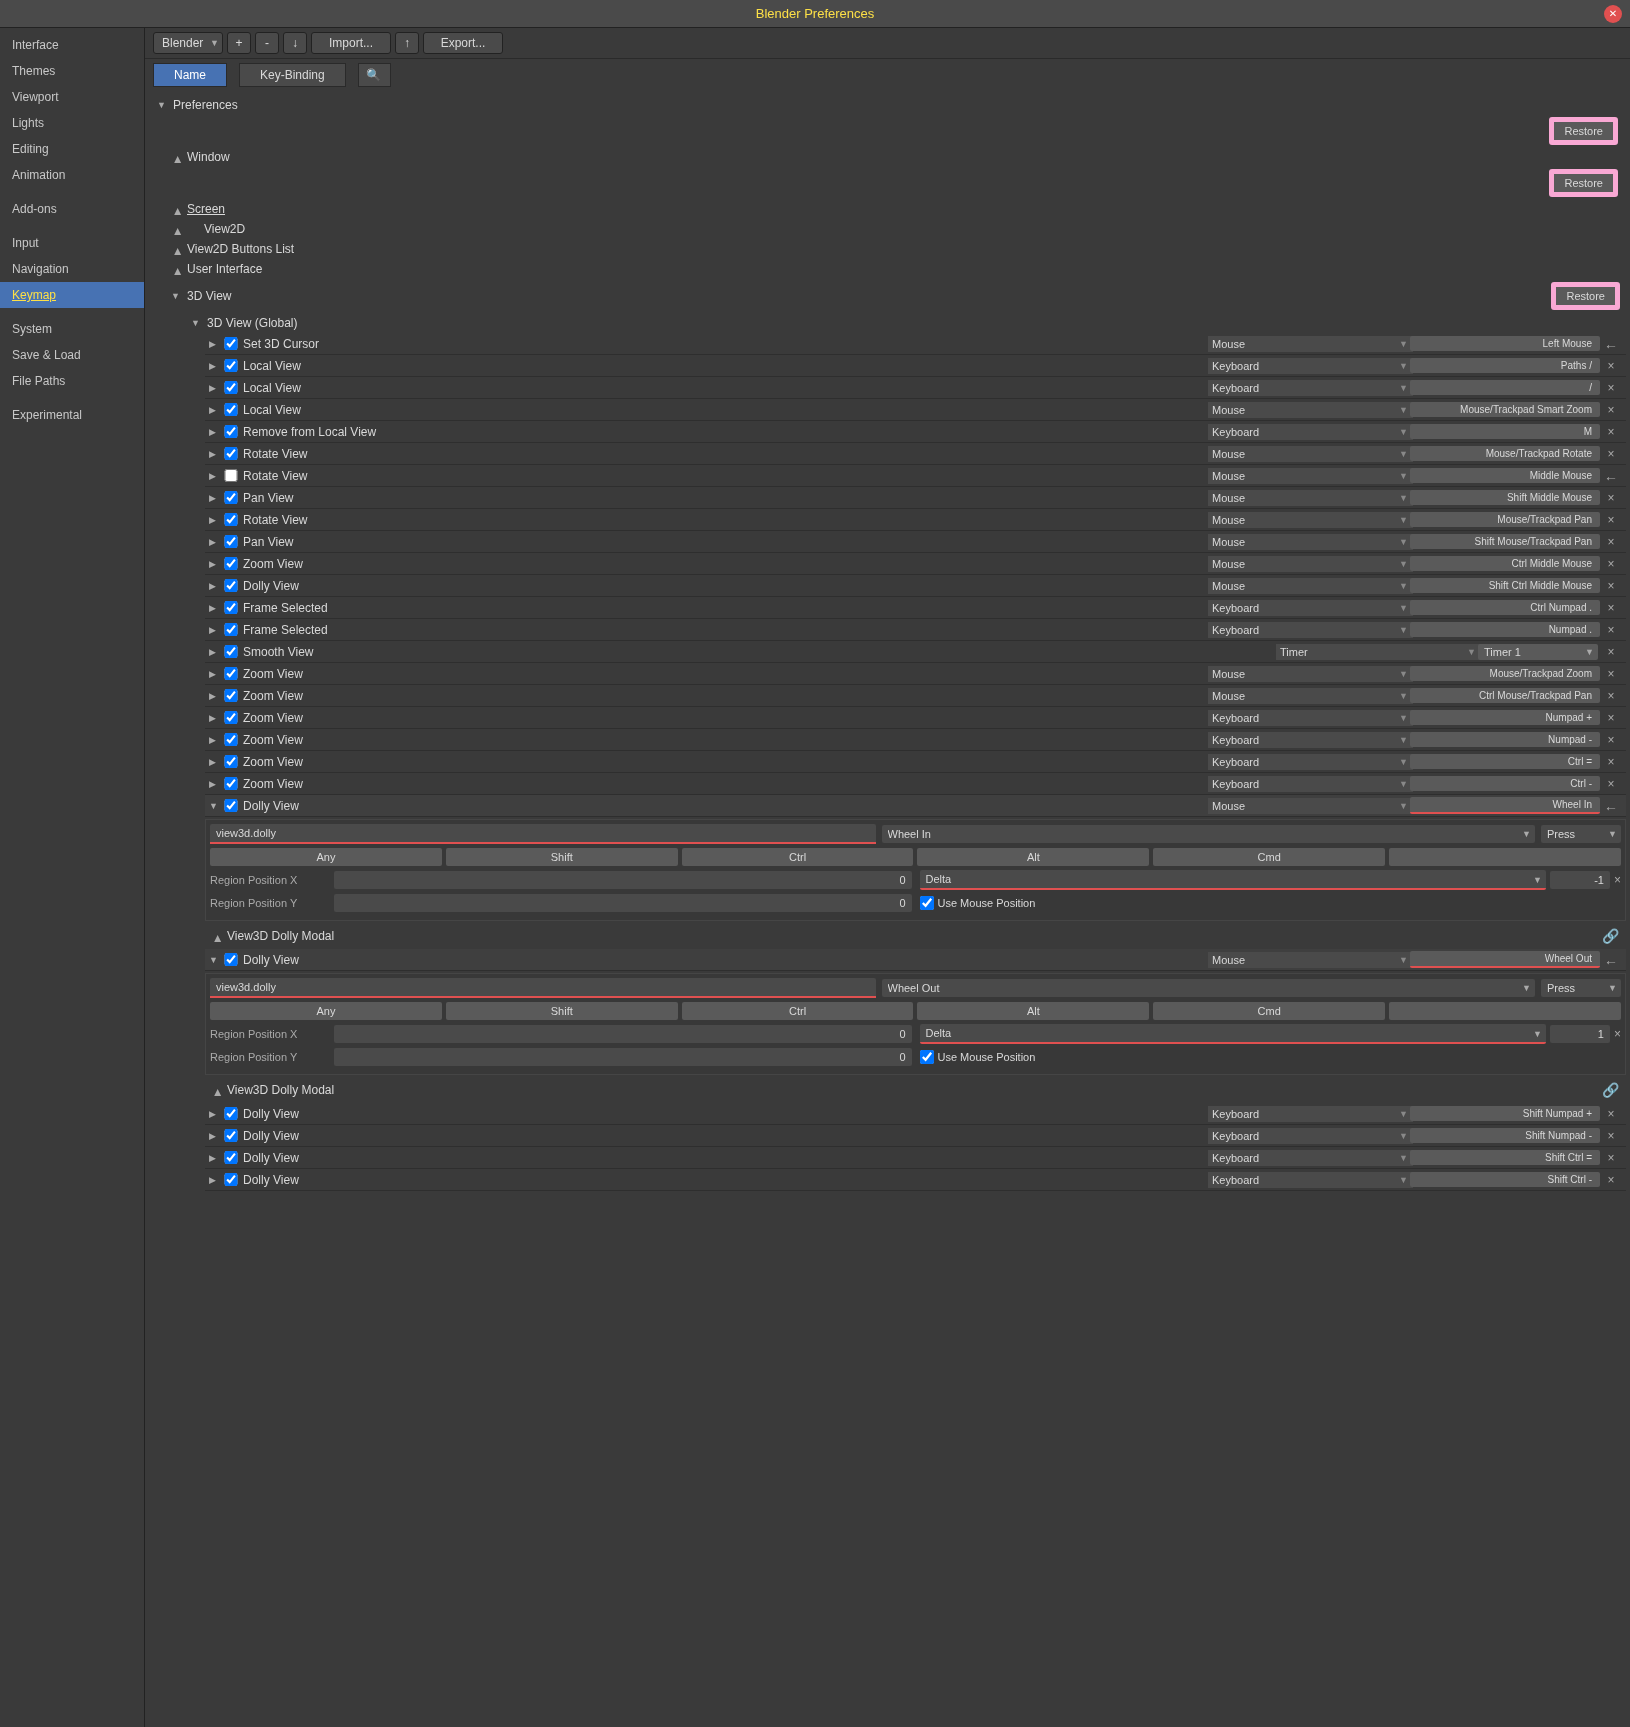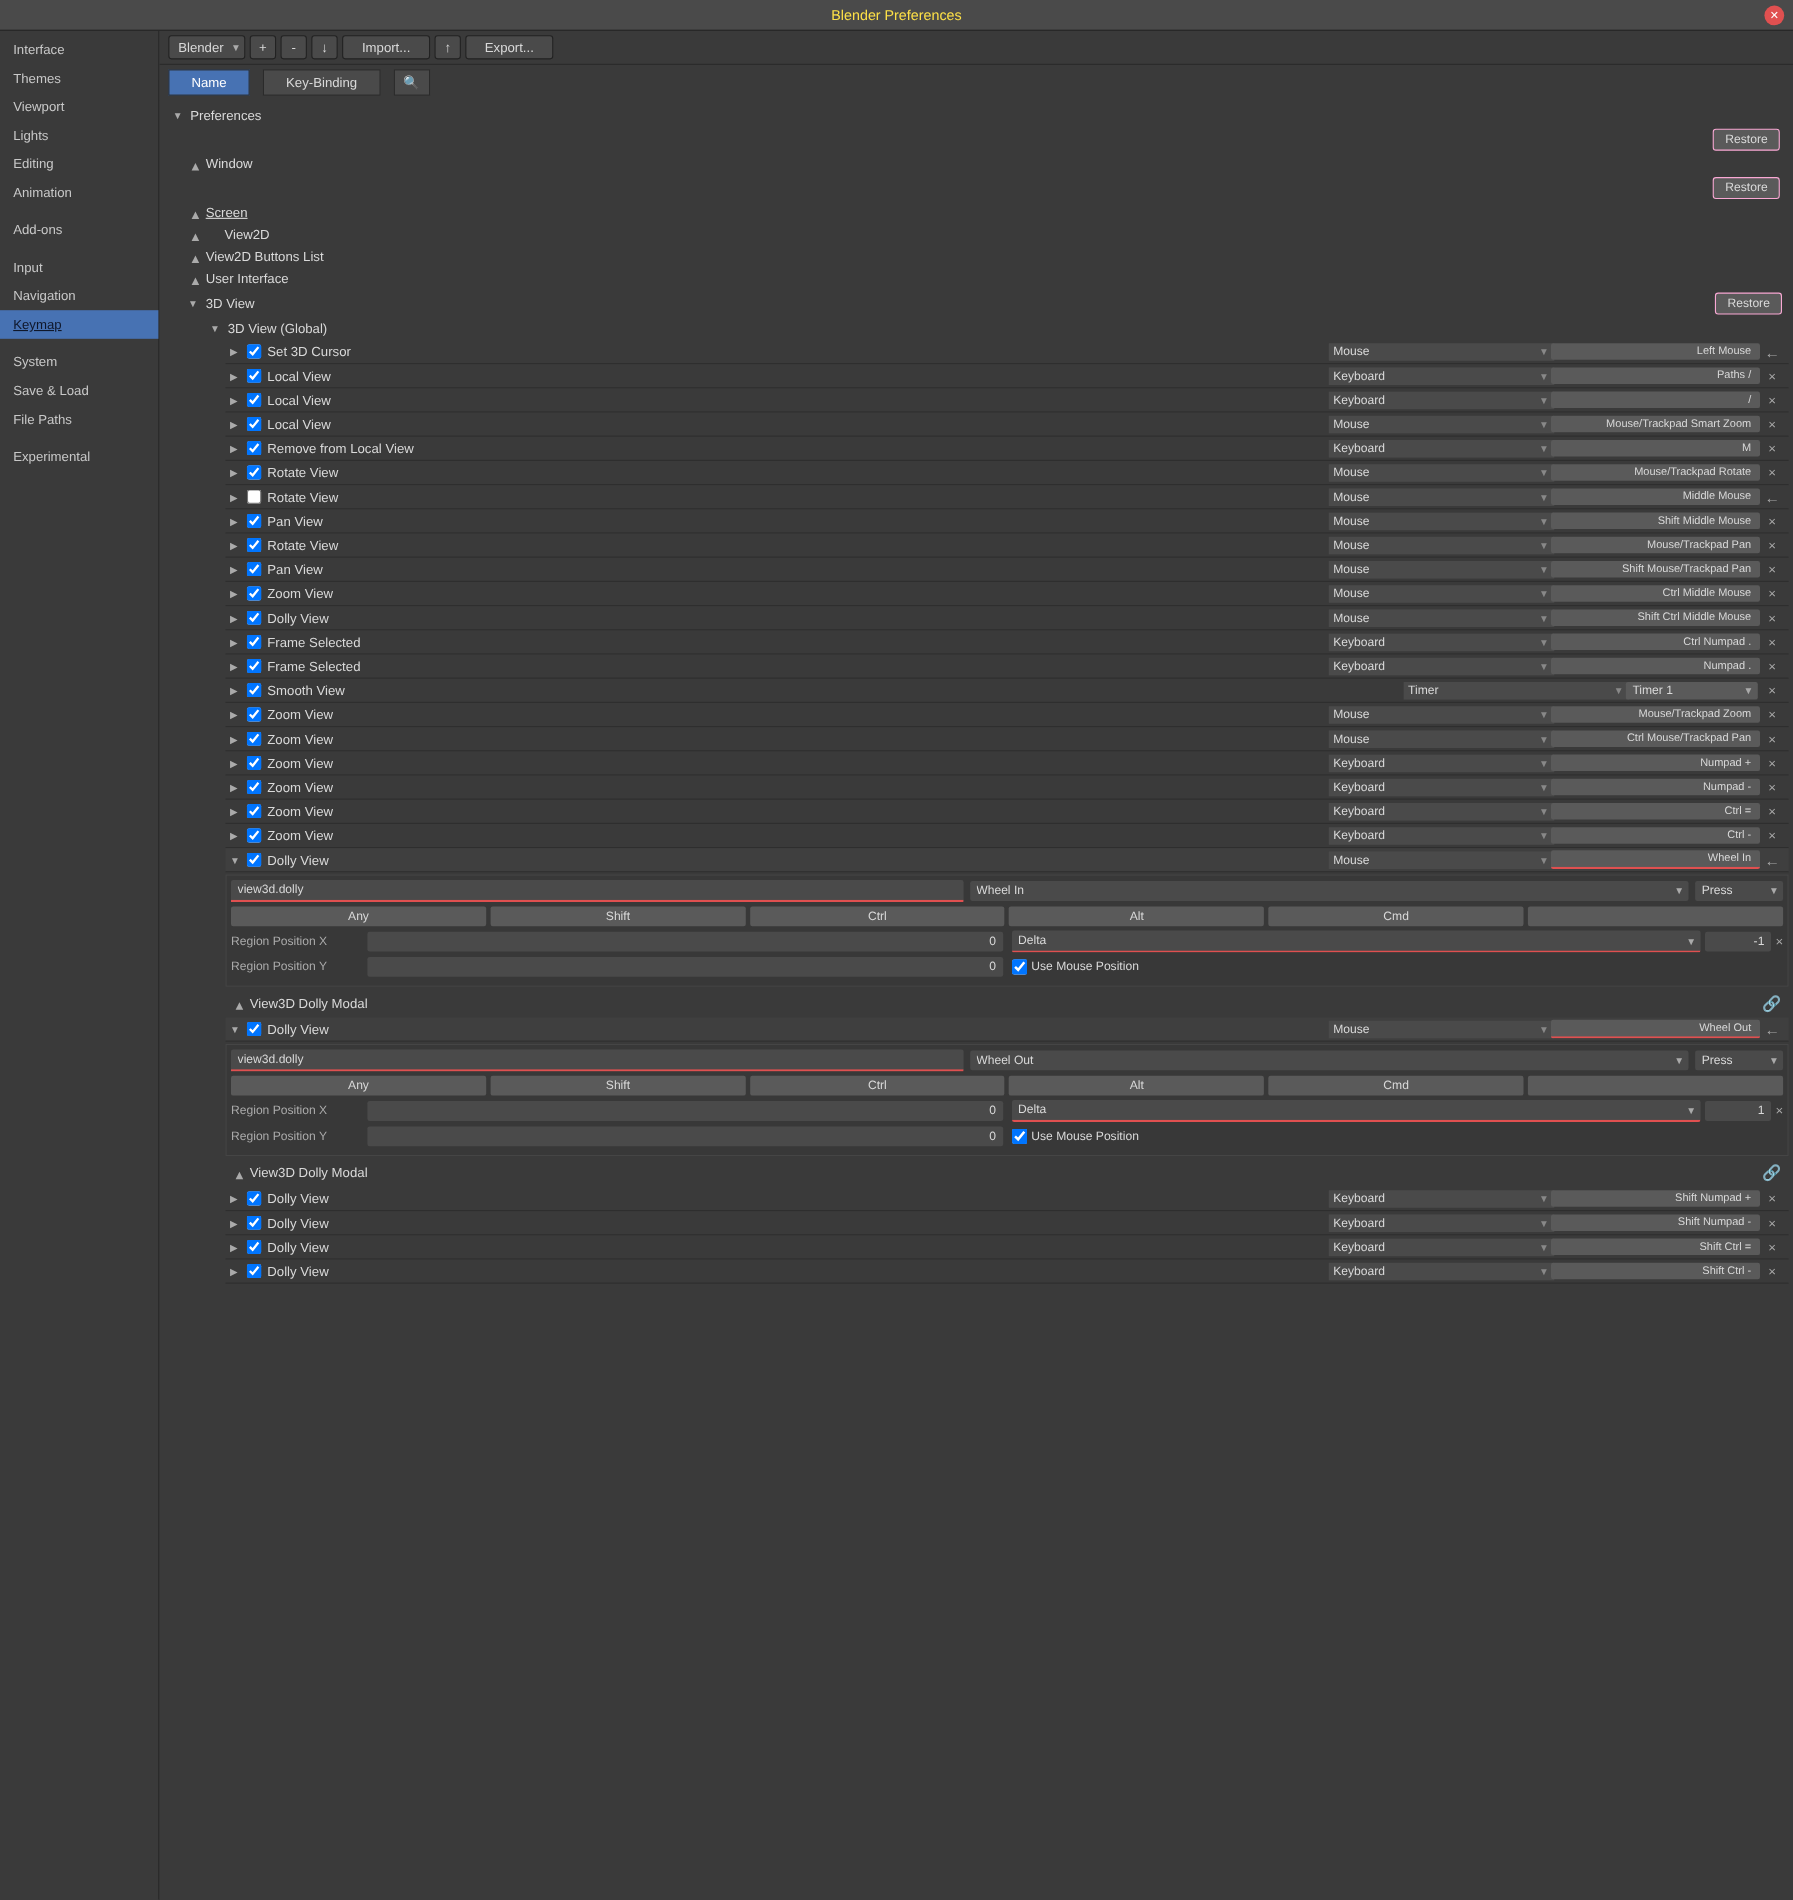--- a/index.html
+++ b/index.html
@@ -61,21 +61,21 @@
     }
     .sidebar-item {
       padding: 6px 12px;
       cursor: pointer;
       color: #c8c8c8;
       font-size: 12px;
       border-radius: 0;
     }
     .sidebar-item.active {
       background: #4772b3;
-      color: #0f172a;
+      color: #fde047;
       text-decoration: underline;
     }
     .sidebar-separator {
       height: 8px;
     }
 
     
     .content {
       flex: 1;
       background: #3a3a3a;
@@ -222,21 +222,21 @@
       width: 22px;
       background: transparent;
       border: none;
       color: #aaa;
       font-size: 12px;
       cursor: pointer;
       text-align: center;
     }
     .restore-btn {
       background: #5a5a5a;
-      border: 1px solid #f9a8d4;
+      border: 5px solid #f9a8d4;
       color: #d9d9d9;
       padding: 3px 10px;
       font-size: 11px;
       cursor: pointer;
       border-radius: 3px;
     }
 
     
     .preferences-row {
       display: flex;

